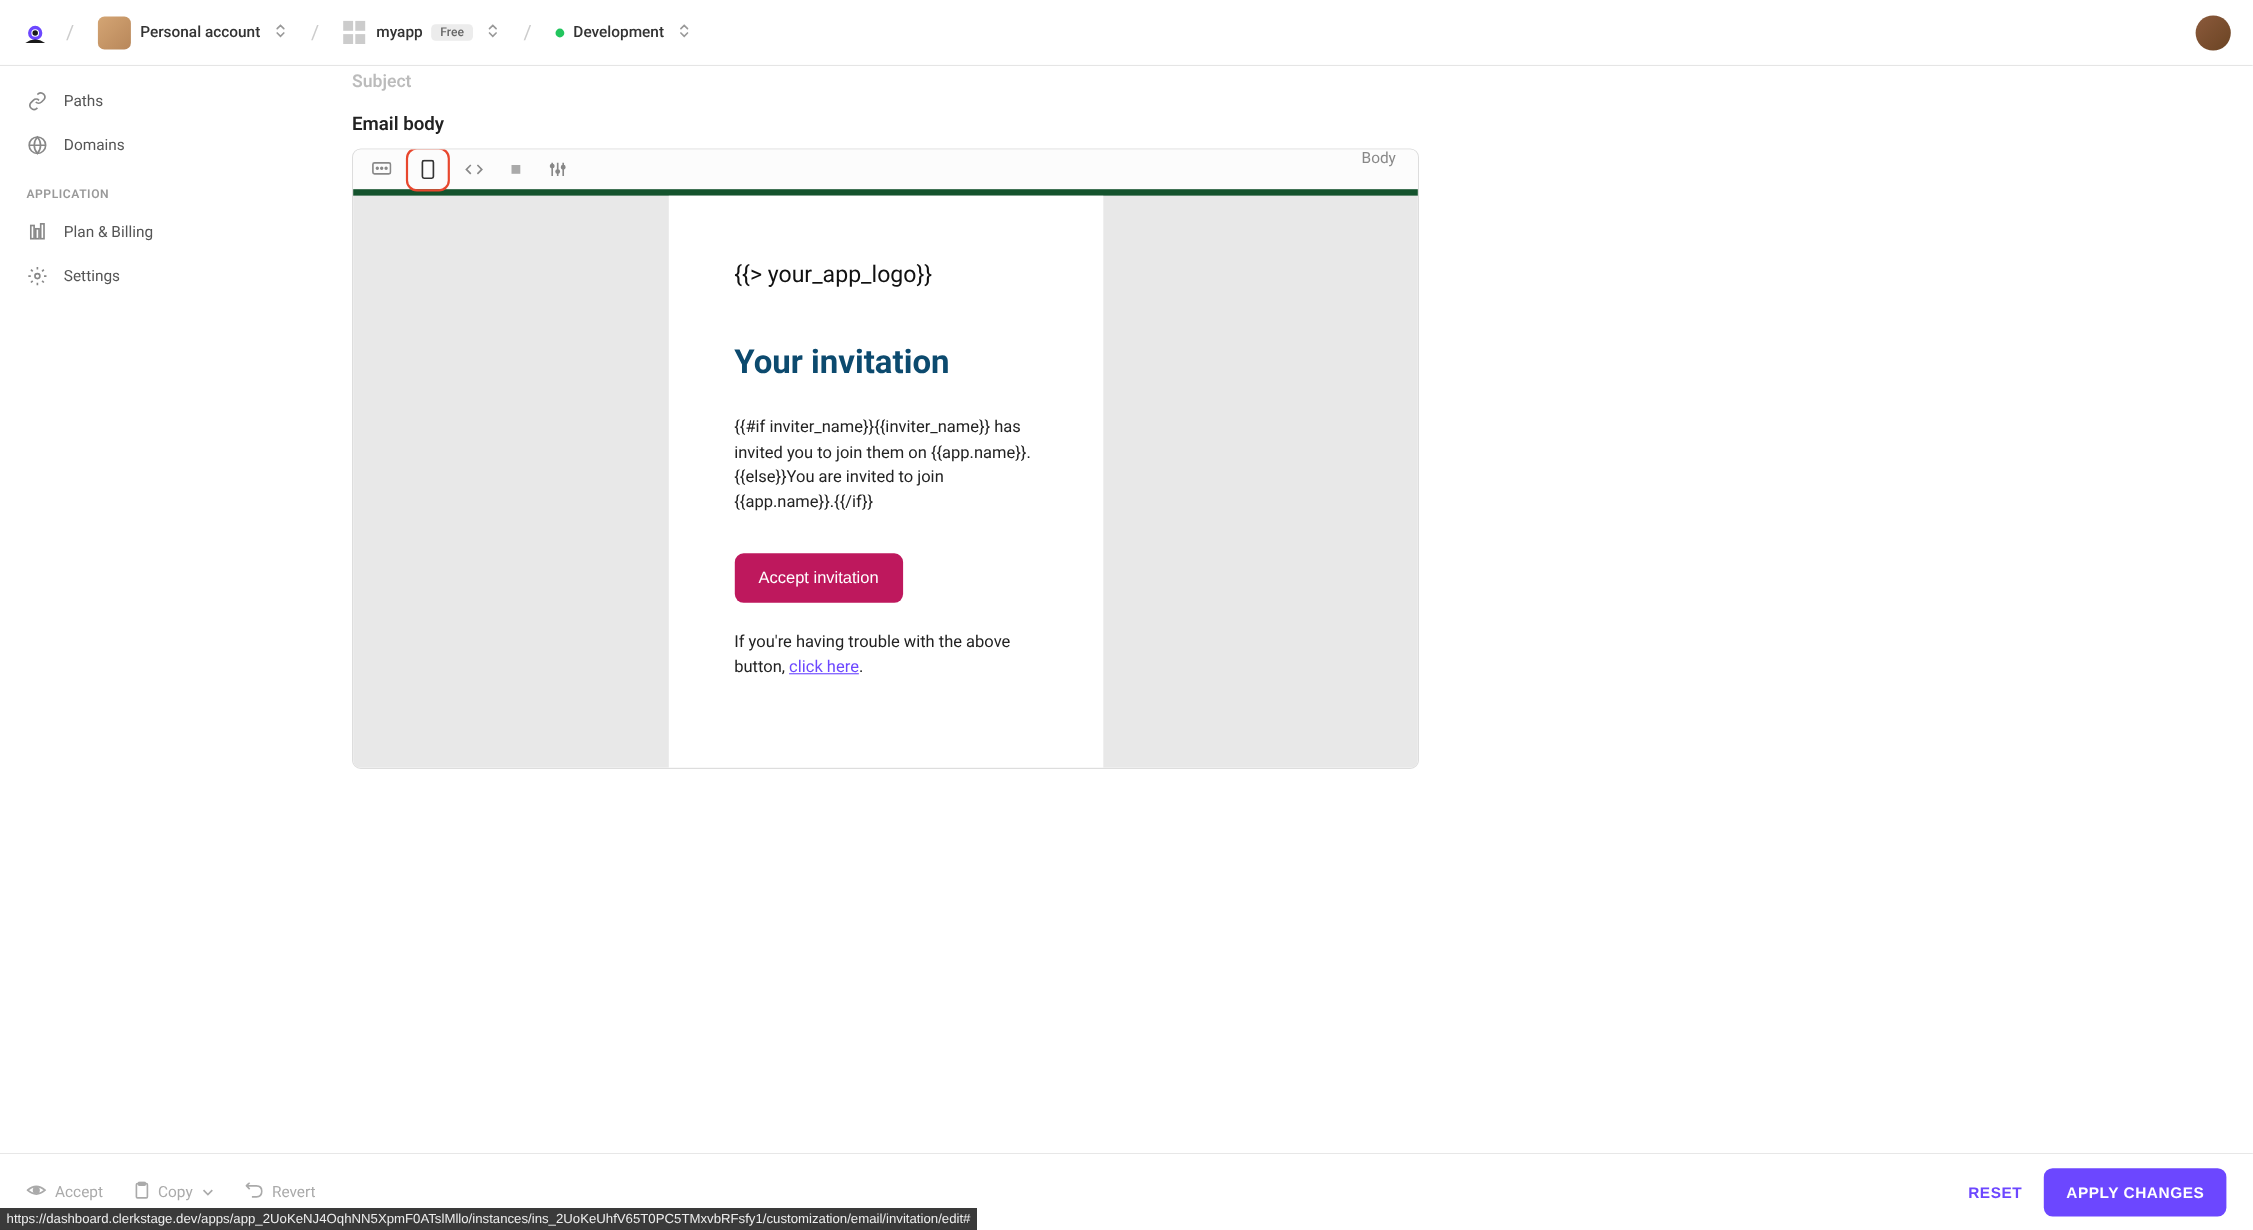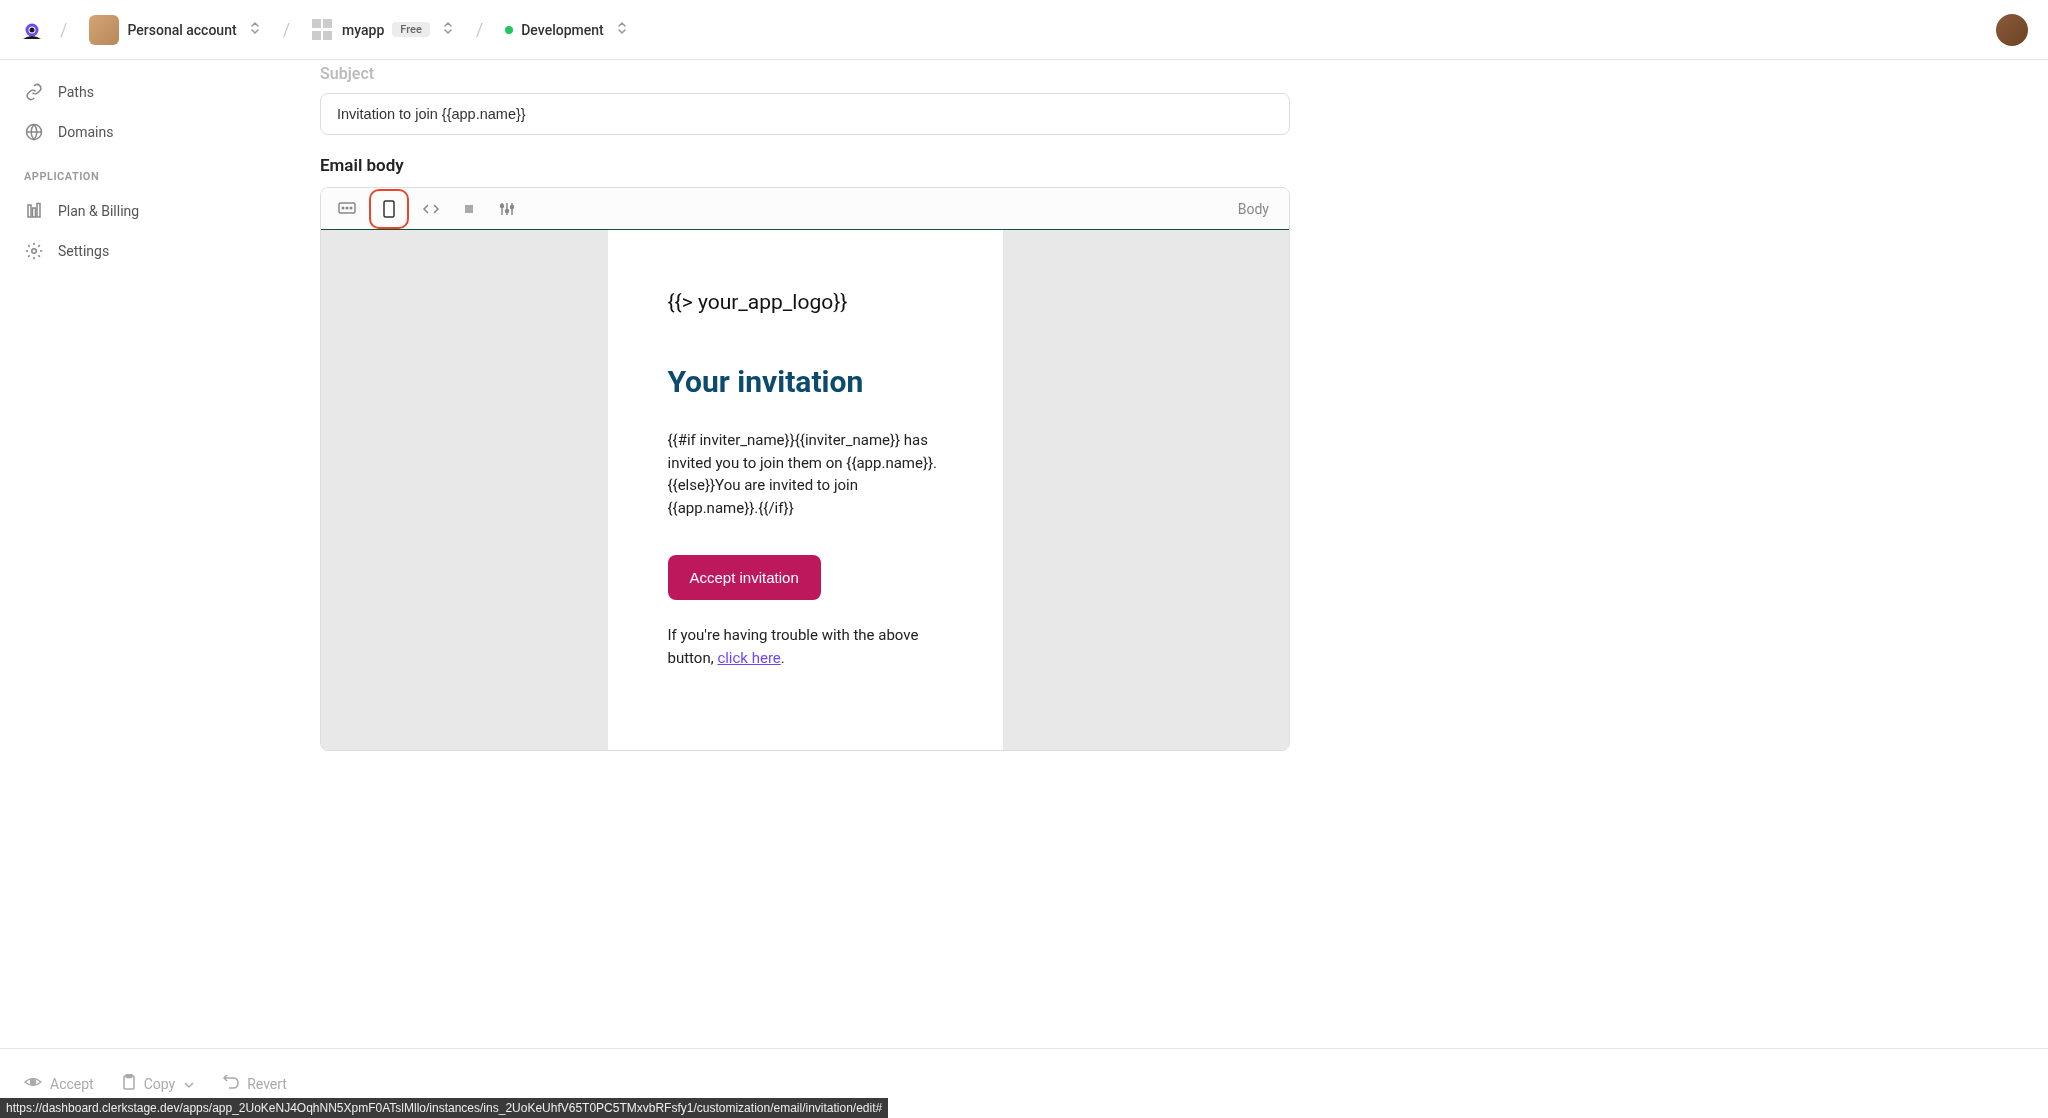--- a/index.html
+++ b/index.html
@@ -149,23 +149,22 @@
       margin-bottom: 12px;
     }
     .editor-box {
       border: 1px solid #ddd;
       border-radius: 8px;
       overflow: hidden;
     }
     .editor-toolbar {
       height: 42px;
       background: #fcfcfc;
-      border-bottom: 1px solid #14532d;
-      display: flex;
-      align-items: center;
+      border-bottom: 6px solid #14532d;
+      display: flex;
       padding: 0 10px;
       gap: 18px;
       justify-content: space-between;
     }
     .toolbar-left {
       display: flex;
       align-items: center;
       gap: 6px;
     }
     .tb-btn {
@@ -391,21 +390,20 @@
             <circle cx="12" cy="12" r="3"></circle>
             <path d="M12 1v3M12 20v3M4.2 4.2l2.1 2.1M17.7 17.7l2.1 2.1M1 12h3M20 12h3M4.2 19.8l2.1-2.1M17.7 6.3l2.1-2.1"></path>
           </svg>
       </span>
       <span>Settings</span>
     </div>
   </div>
 
   <div class="main">
     <div class="field-label-subject">Subject</div>
-    <input class="subject-input" value="Invitation to join {{app.name}}" style="">
     
     <div class="field-label-body">Email body</div>
     
     <div class="editor-box">
       <div class="editor-toolbar">
         <div class="toolbar-left">
           <div class="tb-btn">
             <svg width="18" height="14" viewBox="0 0 18 14" fill="none" stroke="#888" stroke-width="1.5">
                 <rect x="1" y="1" width="16" height="10" rx="1.5"></rect>
                 <circle cx="5" cy="6" r="0.8" fill="#888"></circle>
@@ -483,15 +481,19 @@
     </div>
     <div class="bb-item">
       <span>
         <svg width="16" height="14" viewBox="0 0 16 14" fill="none" stroke="#aaa" stroke-width="1.5">
             <path d="M4 6 L1 3 L4 0 M1 3 L10 3 Q15 3 15 8 Q15 13 10 13 L6 13"></path>
           </svg>
       </span>
       <span>Revert</span>
     </div>
   </div>
+  <div class="bb-right">
+    <button class="btn-reset">RESET</button>
+    <button class="btn-apply">APPLY CHANGES</button>
+  </div>
 </div>
 
 <div class="status-url">https://dashboard.clerkstage.dev/apps/app_2UoKeNJ4OqhNN5XpmF0ATslMllo/instances/ins_2UoKeUhfV65T0PC5TMxvbRFsfy1/customization/email/invitation/edit#</div>
 
 </body></html>

